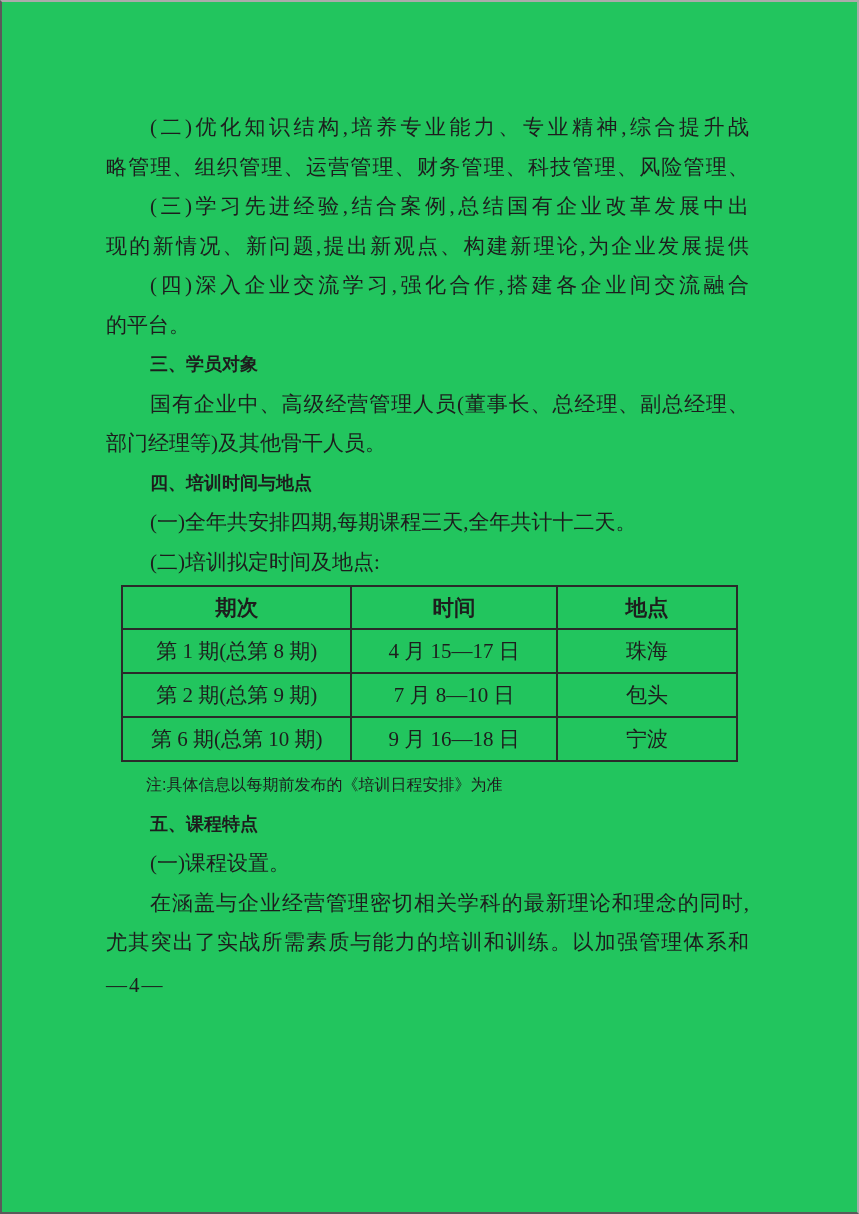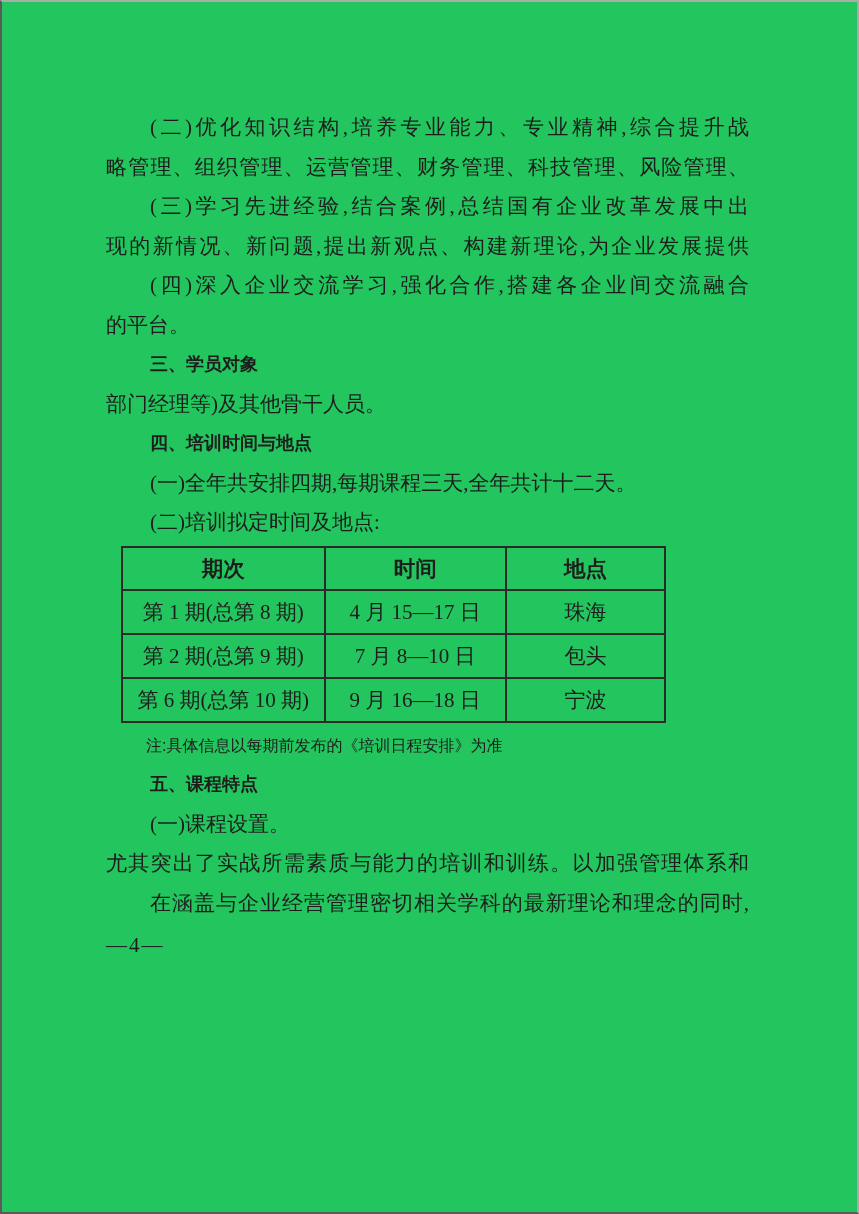--- a/index.html
+++ b/index.html
@@ -46,21 +46,21 @@
   .note {
     font-family: "Liberation Sans", "DejaVu Sans", sans-serif;
     font-weight: normal;
     font-size: 16px;
     text-indent: 40px;
   }
 
   table.schedule {
     border-collapse: collapse;
     table-layout: fixed;
-    width: 545px;
+    width: 617px;
     margin: 3px 0 3px 15px;
   }
   table.schedule th,
   table.schedule td {
     border: 2px solid #2a2a2a;
     text-align: center;
     vertical-align: middle;
     padding: 0;
     overflow: hidden;
   }
@@ -92,20 +92,21 @@
 
 <div class="page">
 
   <div class="ln indent fill">(二)优化知识结构,培养专业能力、专业精神,综合提升战</div>
   <div class="ln fill">略管理、组织管理、运营管理、财务管理、科技管理、风险管理、</div>
   <div class="ln indent fill">(三)学习先进经验,结合案例,总结国有企业改革发展中出</div>
   <div class="ln fill">现的新情况、新问题,提出新观点、构建新理论,为企业发展提供</div>
   <div class="ln indent fill">(四)深入企业交流学习,强化合作,搭建各企业间交流融合</div>
   <div class="ln">的平台。</div>
   <div class="ln heading">三、学员对象</div>
+  <div class="ln indent fill">国有企业中、高级经营管理人员(董事长、总经理、副总经理、</div>
   <div class="ln">部门经理等)及其他骨干人员。</div>
   <div class="ln heading">四、培训时间与地点</div>
   <div class="ln indent">(一)全年共安排四期,每期课程三天,全年共计十二天。</div>
   <div class="ln indent">(二)培训拟定时间及地点:</div>
 
   <table class="schedule">
     <colgroup>
       <col class="col-period">
       <col class="col-time">
       <col class="col-location">
@@ -132,18 +133,18 @@
         <td>第 6 期(总第 10 期)</td>
         <td>9 月 16—18 日</td>
         <td>宁波</td>
       </tr>
     </tbody>
   </table>
 
   <div class="ln note">注:具体信息以每期前发布的《培训日程安排》为准</div>
   <div class="ln heading">五、课程特点</div>
   <div class="ln indent">(一)课程设置。</div>
+  <div class="ln indent fill">在涵盖与企业经营管理密切相关学科的最新理论和理念的同时,</div>
   <div class="ln fill">尤其突出了实战所需素质与能力的培训和训练。以加强管理体系和</div>
-  <div class="ln indent fill">在涵盖与企业经营管理密切相关学科的最新理论和理念的同时,</div>
 
   <div class="page-number">—4—</div>
 
 </div>
 
 </body></html>

